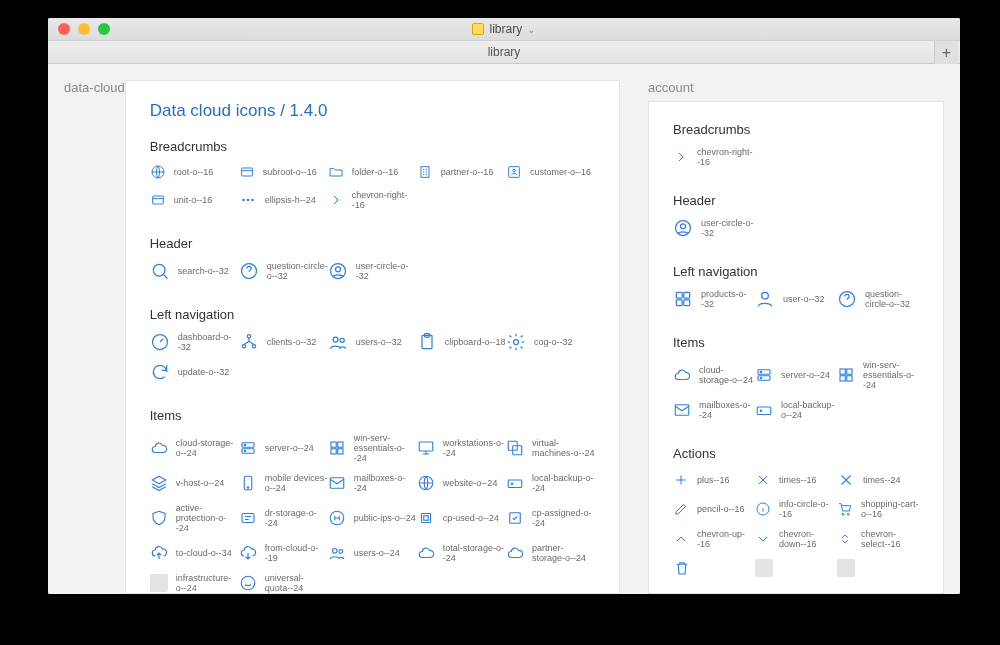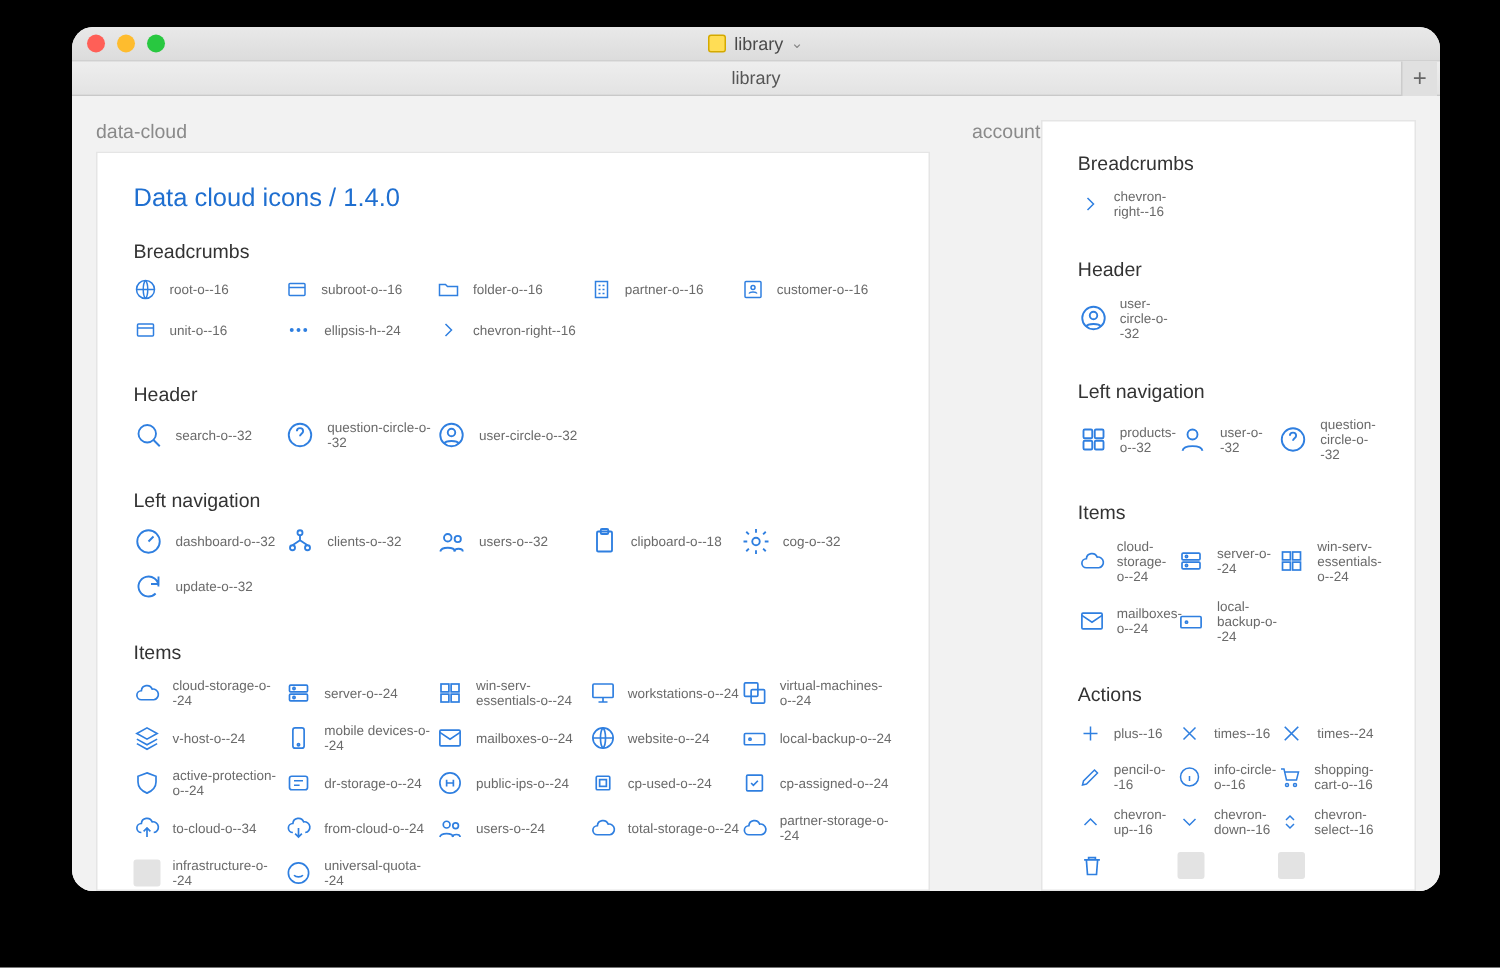--- a/index.html
+++ b/index.html
@@ -1,30 +1,30 @@
 <!DOCTYPE html>
 <html><head>
 <meta charset="utf-8">
 <style>
 * { margin: 0; padding: 0; box-sizing: border-box; }
 body { font-family: -apple-system, Helvetica, Arial, sans-serif; background: #000; width: 1000px; height: 645px; position: relative; }
-.window { position: absolute; left: 48px; top: 18px; width: 912px; height: 576px; background: #f2f2f2; border-radius: 14px; box-shadow: 0 20px 60px rgba(0,0,0,.5); overflow: hidden; }
+.window { position: absolute; left: 48px; top: 18px; width: 912px; height: 576px; background: #f2f2f2; border-radius: 2px; box-shadow: 0 20px 60px rgba(0,0,0,.5); overflow: hidden; }
 .titlebar { height: 22px; background: linear-gradient(#e9e9e9,#dcdcdc); display: flex; align-items: center; padding: 0 10px; position: relative; }
 .lights { display: flex; gap: 8px; }
 .light { width: 12px; height: 12px; border-radius: 50%; }
 .red { background:#ff5f57; } .yellow { background:#febc2e; } .green { background:#28c840; }
 .titlebar .title { position:absolute; left:0; right:0; text-align:center; font-size:12px; color:#4a4a4a; pointer-events:none; display:flex; align-items:center; justify-content:center; gap:5px; }
 .title-icon { width:12px; height:12px; background:#ffdd55; border:1px solid #d4a900; border-radius:2px; display:inline-block; }
 .subhdr { height: 24px; background: linear-gradient(#eee,#e3e3e3); border-top:1px solid #d0d0d0; border-bottom:1px solid #c9c9c9; position:relative; display:flex; align-items:center; justify-content:center; font-size:12px; color:#555; }
 .plus-tab { position:absolute; right:2px; top:0; width:24px; height:24px; display:flex; align-items:center; justify-content:center; font-size:16px; color:#666; background:#e0e0e0; border-left:1px solid #ccc; }
 .canvas { position:absolute; top:46px; left:0; right:0; bottom:0; background:#f2f2f2; padding:16px 16px 0 16px; display:flex; gap:28px; overflow:hidden; }
 .col-label { font-size:13px; color:#8a8a8a; margin-bottom:6px; font-weight:400; }
 .panel { background:#fff; border:1px solid #e5e5e5; flex:1; overflow:hidden; }
-.left-col { display:flex; flex-direction:column; flex:0 0 556px; }
-.right-col { display:flex; flex-direction:row; flex:1; }
+.left-col { display:flex; flex-direction:row; flex:0 0 556px; }
+.right-col { display:flex; flex-direction:column; flex:1; }
 .panel-inner { padding:20px 24px 24px 24px; }
 .panel-title { font-size:17px; color:#1f6fd0; font-weight:500; margin-bottom:18px; }
 .section-title { font-size:13px; color:#333; font-weight:500; margin:16px 0 10px 0; }
 .section-title.first { margin-top: 0; }
 .icon-grid { display:flex; flex-wrap:wrap; }
 .icon-cell { display:flex; align-items:center; font-size:9px; color:#6a6a6a; margin-bottom:10px; gap:8px; }
 .left-col .icon-cell { width:20%; }
 .right-col .icon-cell { width:33.33%; }
 .icon-box { width:16px; height:16px; display:flex; align-items:center; justify-content:center; color:#2f7fe0; flex-shrink:0; }
 .icon-box.sz24 { width:18px; height:18px; }
@@ -375,21 +375,21 @@
                   </div>
                   <span>to-cloud-o--34</span>
                 </div>
                 <div class="icon-cell">
                   <div class="icon-box sz24">
                     <svg viewBox="0 0 24 24">
                       <path d="M7 16a4 4 0 010-8 5 5 0 019.6-1.5A4 4 0 1118 16"></path>
                       <path d="M12 12v8M9 17l3 3 3-3"></path>
                     </svg>
                   </div>
-                  <span>from-cloud-o--24</span>
+                  <span>from-cloud-o--19</span>
                 </div>
                 <div class="icon-cell">
                   <div class="icon-box sz24">
                     <svg viewBox="0 0 24 24">
                       <circle cx="9" cy="9" r="3"></circle>
                       <circle cx="17" cy="10" r="2.5"></circle>
                       <path d="M3 20c1-4 11-4 12 0M14 20c.5-3 7-3 7 0"></path>
                     </svg>
                   </div>
                   <span>users-o--24</span>

